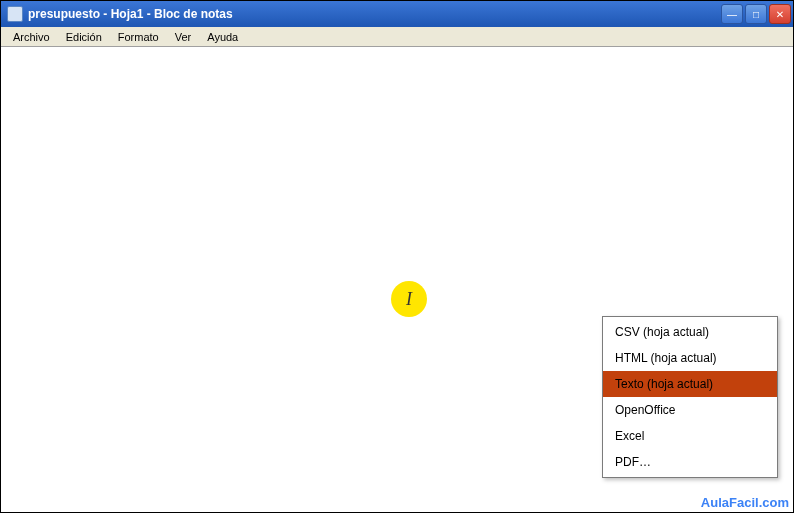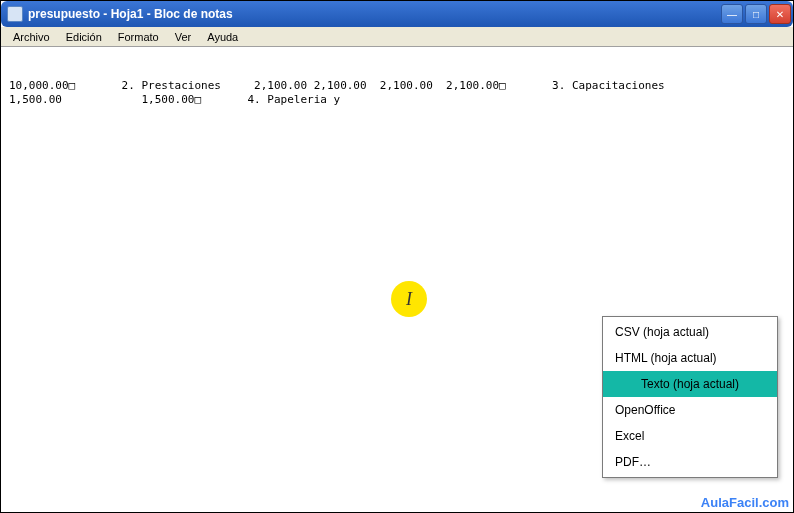--- a/index.html
+++ b/index.html
@@ -13,21 +13,20 @@
     overflow: hidden;
     border: 1px solid #000;
   }
   .titlebar {
     background: linear-gradient(to bottom, #3b76d6, #1e56b3);
     height: 26px;
     display: flex;
     align-items: center;
     padding: 0 2px 0 6px;
     color: #fff;
-    border-radius: 6px;
   }
   .titlebar .icon {
     width: 16px; height: 16px;
     background: #d7e4f5;
     border: 1px solid #5b87c4;
     margin-right: 5px;
     border-radius: 2px;
   }
   .titlebar .title-text {
     flex: 1;
@@ -106,21 +105,21 @@
     box-shadow: 2px 2px 4px rgba(0,0,0,0.25);
     z-index: 8;
     padding: 2px 0;
   }
   .ctx-item {
     padding: 6px 12px;
     font-size: 12px;
     cursor: pointer;
     font-family: Tahoma, Arial, sans-serif;
   }
-  .ctx-item.highlight { background: #14b8a6; text-align: center; }
+  .ctx-item.highlight { background: #c2410c; }
   .watermark {
     position: absolute;
     right: 4px;
     bottom: 2px;
     font-size: 13px;
     color: #3b82f6;
     font-family: Arial, sans-serif;
     font-weight: bold;
     z-index: 20;
     margin-left: 36px;
@@ -141,21 +140,20 @@
 
 <div class="menubar">
   <div class="menu-item">Archivo</div>
   <div class="menu-item">Edición</div>
   <div class="menu-item">Formato</div>
   <div class="menu-item">Ver</div>
   <div class="menu-item">Ayuda</div>
 </div>
 
 <div class="content">
-  <span class="line">10,000.00□       2. Prestaciones     2,100.00 2,100.00  2,100.00  2,100.00□       3. Capacitaciones           1,500.00            1,500.00□       4. Papeleria y</span>
 </div>
 
 <div class="cursor-marker">
   <span>I</span>
 </div>
 
 <div class="context-menu">
   <div class="ctx-item">CSV (hoja actual)</div>
   <div class="ctx-item">HTML (hoja actual)</div>
   <div class="ctx-item highlight">Texto (hoja actual)</div>

